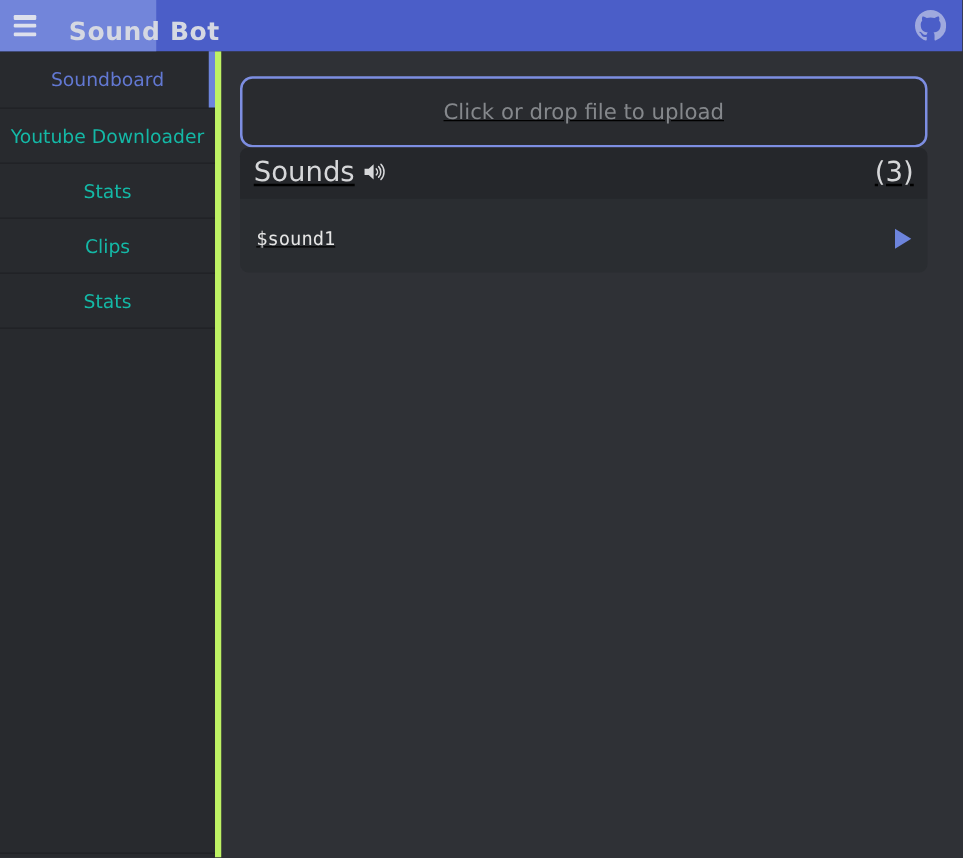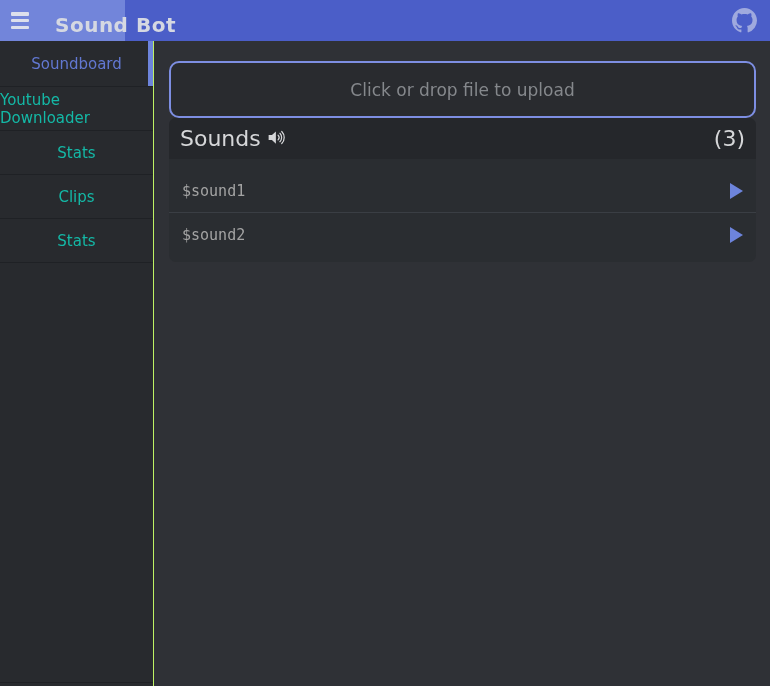--- a/index.html
+++ b/index.html
@@ -41,43 +41,43 @@
   .github {
     position:absolute; right:13px; top:8px;
     width:25px; height:25px; cursor:pointer;
   }
 
   
   .layout { display:flex; height:645px; }
 
   
   .sidebar {
-    width:154px;
+    width:177px;
     background:#282a2e;
-    border-right:1px solid #bef264;
+    border-right:5px solid #bef264;
     display:flex; flex-direction:column;
   }
   .side-item {
     position:relative;
     height:44px;
     display:flex; align-items:center; justify-content:center;
     font-size:15px; color:#14b8a6;
     border-bottom:1px solid #1f2125;
     cursor:pointer;
   }
   .side-item:first-child { height:46px; }
   .side-item.active { color:#6278d2; }
   .side-item .indicator {
     position:absolute; right:0; top:0; bottom:0;
     width:5px; background:#6d84dc;
   }
   .sidebar-bottom { margin-top:auto; height:4px; border-top:1px solid #1f2125; }
 
   
-  .main { flex:1; padding:20px 14px 0 15px; }
+  .main { flex:1; padding:20px 28px 0 15px;text-decoration:underline; }
 
   .upload-box {
     height:57px;
     border:2px solid #7d8ee2;
     border-radius:10px;
     background:#292b2f;
     display:flex; align-items:center; justify-content:center;
     color:#85888c; font-size:17px;
     cursor:pointer;
   }
@@ -97,21 +97,21 @@
   .speaker-icon { margin-left:5px; margin-top:2px; }
   .panel-count { margin-left:auto; font-size:22px; color:#d6d7d9; }
 
   .sound-list { padding:10px 0 5px; }
   .sound-row {
     height:44px;
     display:flex; align-items:center;
     padding:0 13px;
     border-bottom:1px solid #3a3e44;
     font-family:"DejaVu Sans Mono","Liberation Mono",monospace;
-    font-size:15px; color:#a3a3a3;
+    font-size:15px; color:#e5e5e5;
   }
   .sound-row:last-child { border-bottom:none; }
   .play-btn {
     margin-left:auto;
     width:0; height:0;
     border-left:13px solid #6d84dc;
     border-top:8px solid transparent;
     border-bottom:8px solid transparent;
     cursor:pointer;
   }
@@ -175,21 +175,17 @@
           </svg>
         </span>
         <span class="panel-count">(3)</span>
       </div>
       <div class="sound-list">
 
       <div class="sound-row">
             <span>$sound1</span>
             <span class="play-btn"></span>
           </div>
-          <div class="sound-row">
-            <span>$sound2</span>
-            <span class="play-btn"></span>
-          </div>
         </div>
     </div>
 
   </div>
 </div>
 
 </body></html>

